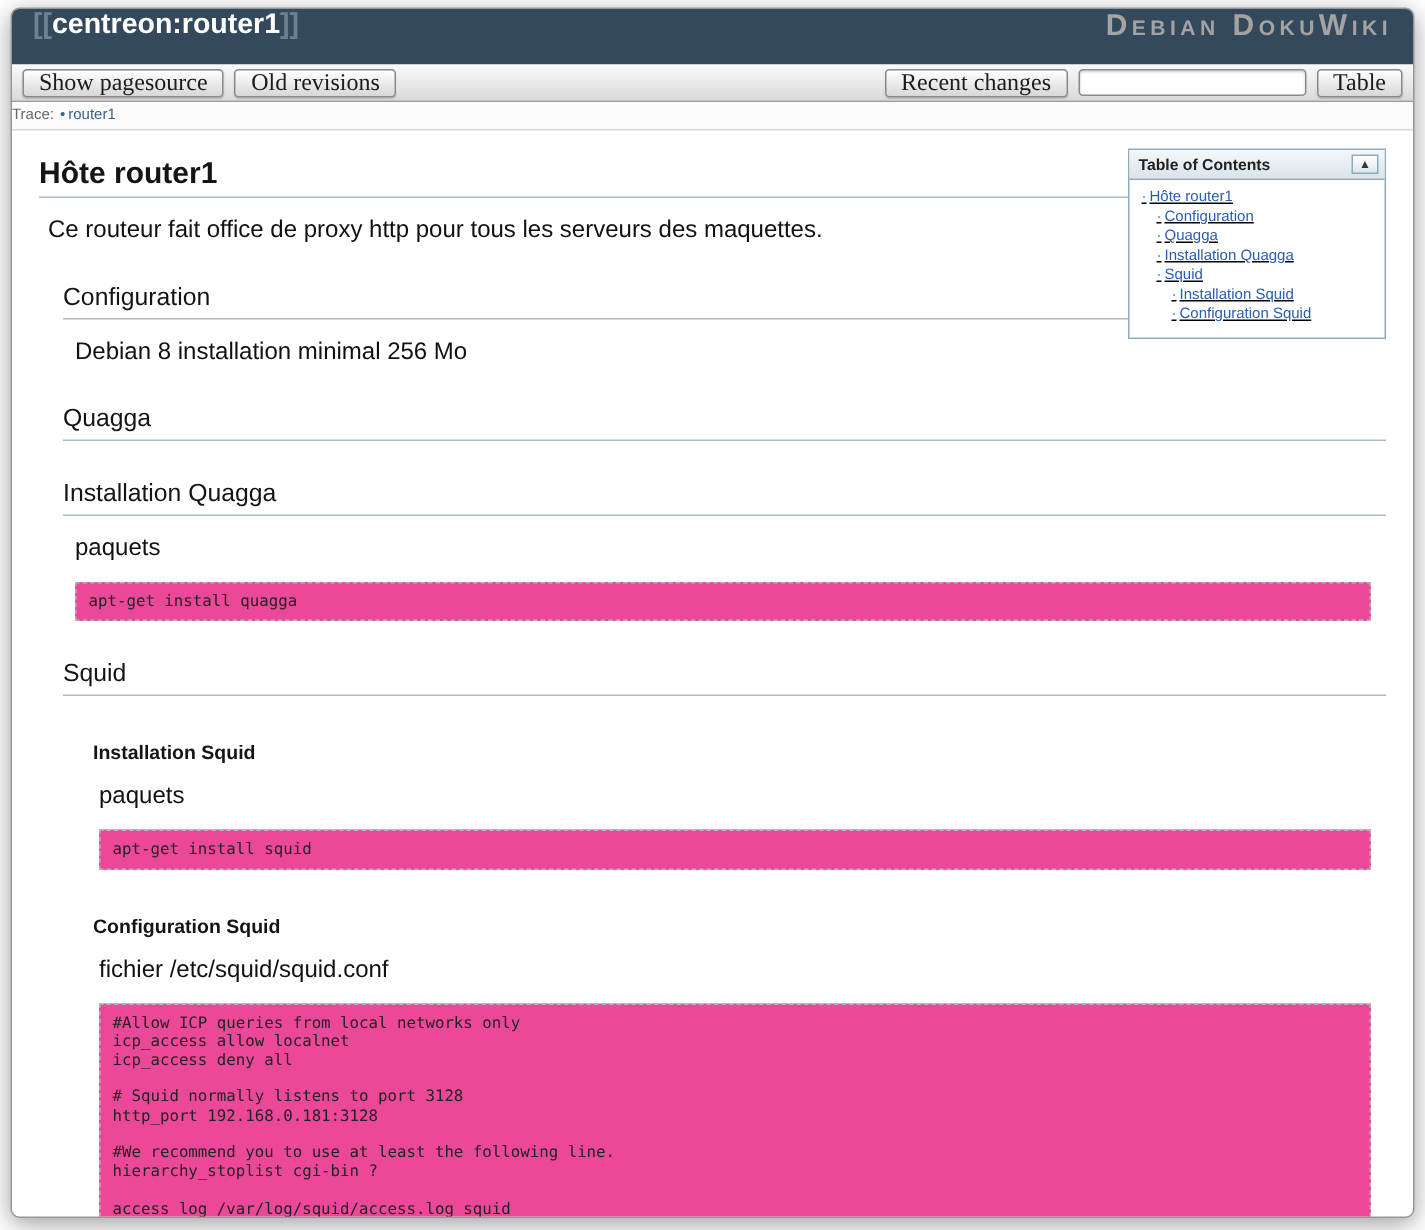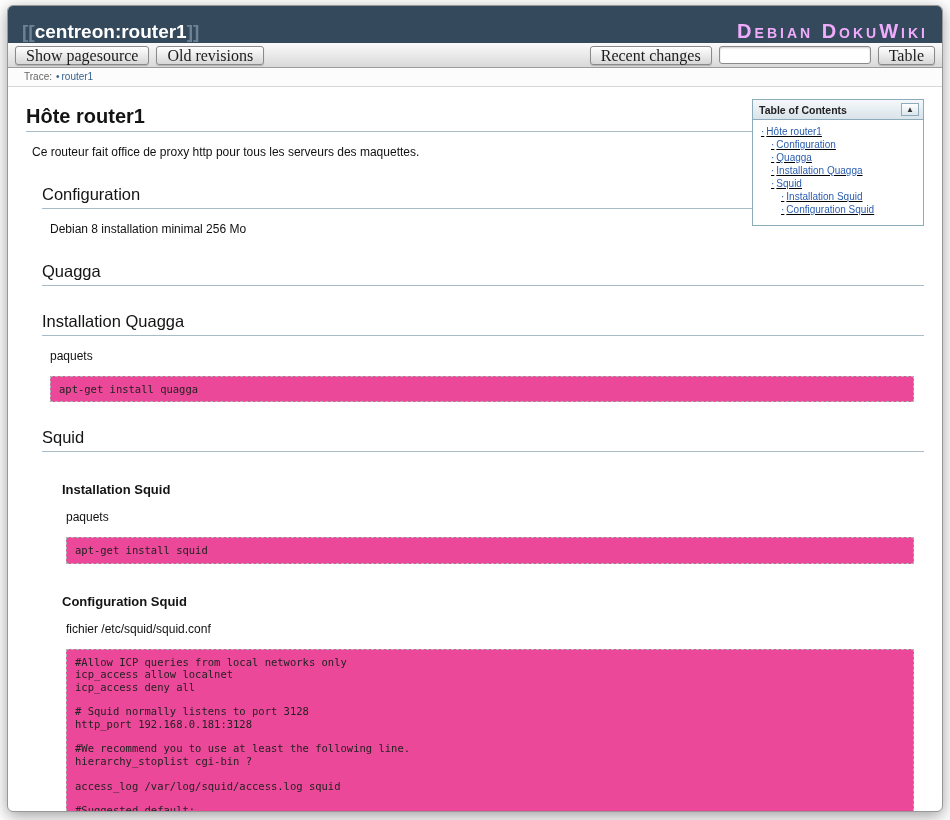--- a/index.html
+++ b/index.html
@@ -11,28 +11,28 @@
   }
   .window {
     position:absolute; left:7px; top:5px; width:936px; height:807px;
     background:#fff; border:1px solid #979797; border-radius:6px;
     box-shadow:0 4px 16px rgba(0,0,0,.38);
     overflow:hidden;
   }
   
   .masthead {
     height:37px; background:#35495c;
-    display:flex; align-items:flex-end; padding:0 14px;
+    display:flex; align-items:flex-start; padding:0 14px;
   }
   .masthead .title-wrap { font-size:19px; font-weight:bold; white-space:nowrap; }
   .masthead .bracket { color:#6d8194; }
   .masthead .page-id { color:#ffffff; }
   .masthead .brand {
     margin-left:auto; font-variant:small-caps; font-weight:bold;
-    letter-spacing:3px; font-size:20px; color:#f0abfc;
+    letter-spacing:3px; font-size:20px; color:#a3a3a3;
   }
   
   .toolbar {
     display:flex; align-items:center; gap:7px; padding:3px 7px;
     background:linear-gradient(#fafafa,#d9d9d9);
     border-bottom:1px solid #9c9c9c; height:25px;
   }
   .btn {
     font-family:Liberation Serif, serif; font-size:16px; color:#1c1c1c;
     padding:2px 10px; border:1px solid #8a8a8a; border-radius:3px;
@@ -40,32 +40,32 @@
     box-shadow:0 1px 1px rgba(0,0,0,.18); cursor:pointer; line-height:13px;
   }
   .toolbar .spacer { flex:1; }
   .search-input {
     width:152px; height:18px; border:1px solid #8a8a8a; border-radius:3px;
     font-family:inherit; font-size:11px; padding:1px 5px; background:#fff;
     box-shadow:inset 0 1px 2px rgba(0,0,0,.2);
   }
   
   .tracebar {
-    font-size:10px; color:#666; padding:3px 16px 4px;
+    font-size:10px; color:#666; padding:3px 0 4px;
     background:#fcfcfc; border-bottom:1px solid #d8d8d8;
   }
   .tracebar .bullet { color:#36618e; margin:0 2px 0 4px; }
   .tracebar .trace-link { color:#36618e; cursor:pointer; }
   
   .content { padding:10px 18px 0; position:relative; }
   h1,h2,h3 { font-family:inherit; color:#141414; }
   h1 { font-size:20px; font-weight:bold; margin:8px 0 0; padding-bottom:3px; border-bottom:1px solid #a8bbc6; }
   h2 { font-size:16.5px; font-weight:normal; margin:26px 0 0 16px; padding-bottom:4px; border-bottom:1px solid #a8bbc6; }
   h3 { font-size:13px; font-weight:bold; margin:30px 0 0 36px; }
-  p  { font-size:12px; color:#111; margin:13px 0; }
+  p  { font-size:16px; color:#111; margin:13px 0; }
   .lvl1 > p { margin-left:6px; }
   .lvl2 { margin-left:24px; }
   .lvl3 { margin-left:40px; }
   pre {
     font-family:"DejaVu Sans Mono","Liberation Mono",monospace;
     font-size:10.5px; line-height:1.18; color:#222;
     background:#ec4899; border:1px dashed #b3b3b3;
     padding:6px 8px; margin:8px 10px 10px 0;
     white-space:pre; tab-size:8; -moz-tab-size:8; overflow:hidden;
   }

